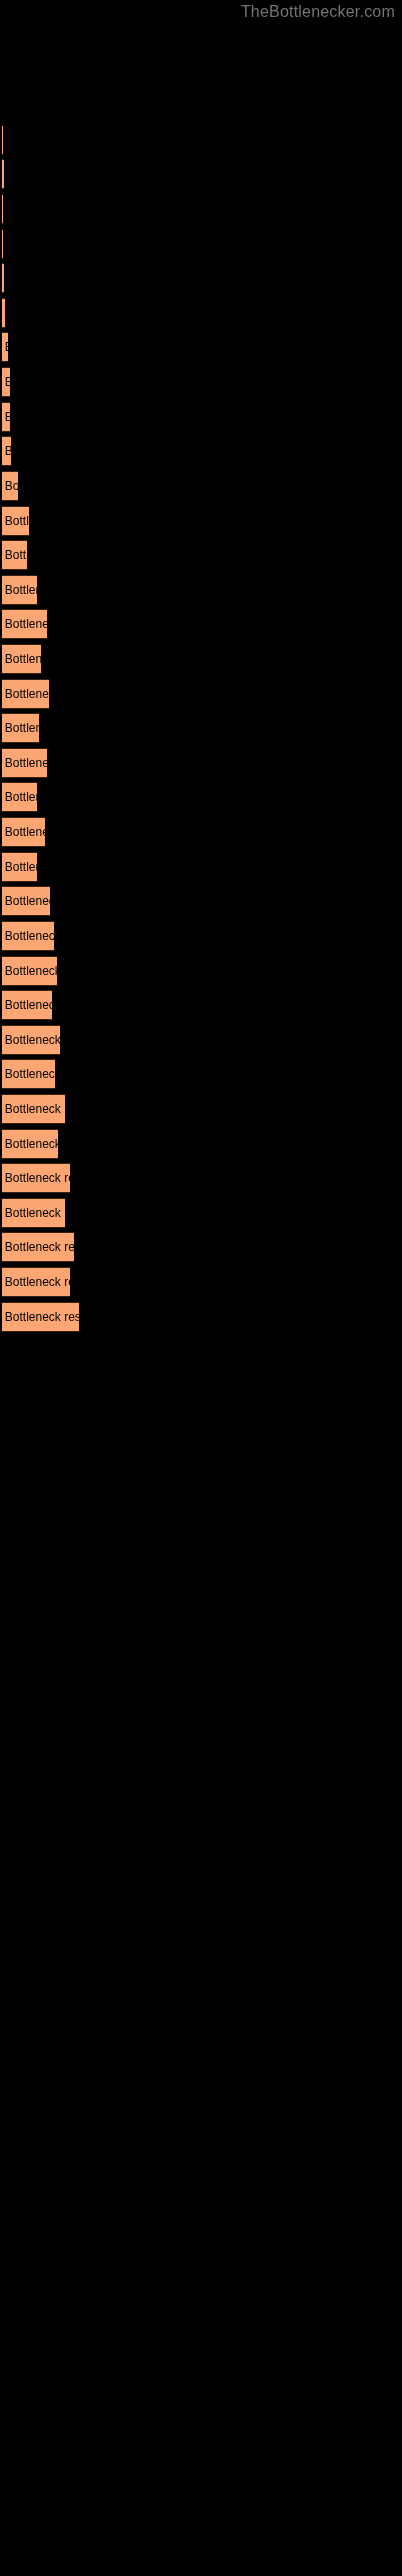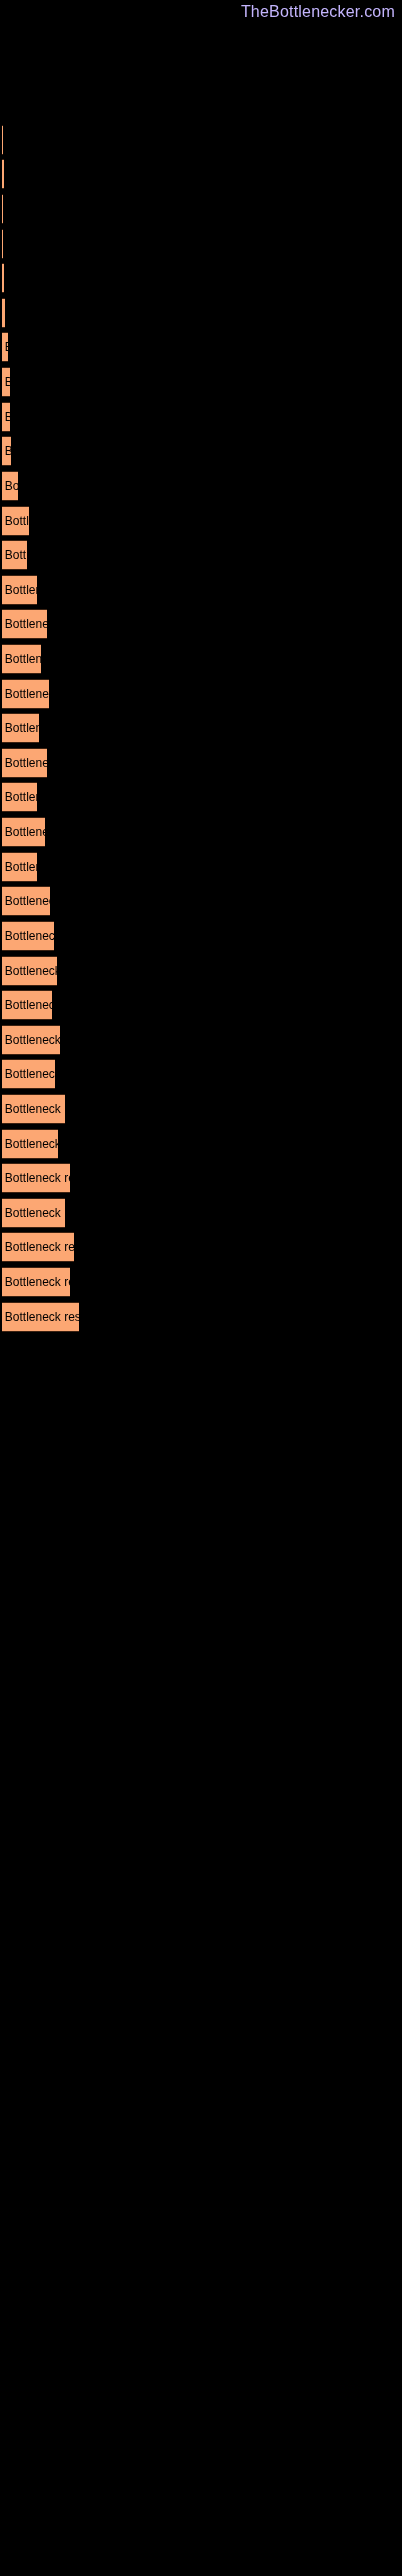--- a/index.html
+++ b/index.html
@@ -11,21 +11,21 @@
     width: 403px;
     height: 2576px;
     position: relative;
     overflow: hidden;
     font-family: "Liberation Sans", sans-serif;
   }
   #watermark {
     position: absolute;
     top: 3.2px;
     right: 8px;
-    color: #c4b5fd;
+    color: #737373;
     font-size: 16px;
     font-family: "Liberation Sans", sans-serif;
     letter-spacing: 0.2px;
     white-space: nowrap;
   }
   #plot {
     position: absolute;
     left: 0;
     top: 0;
     width: 403px;

